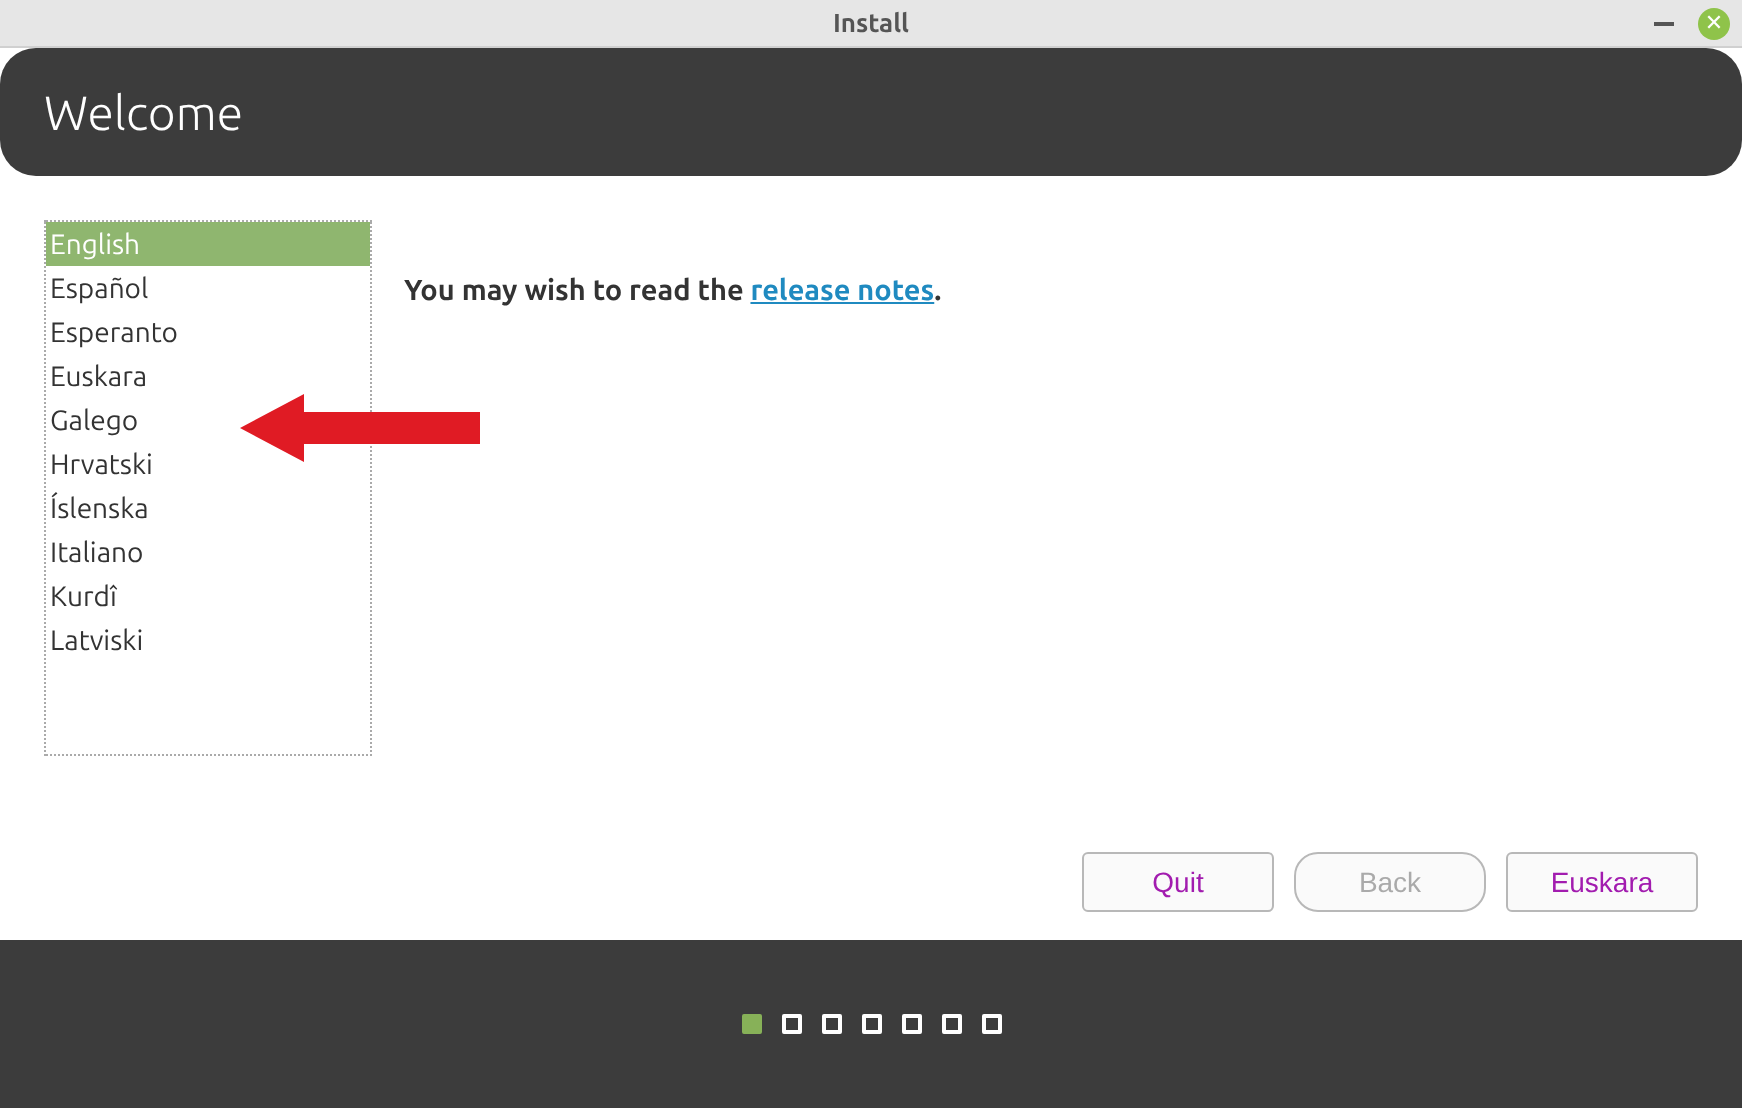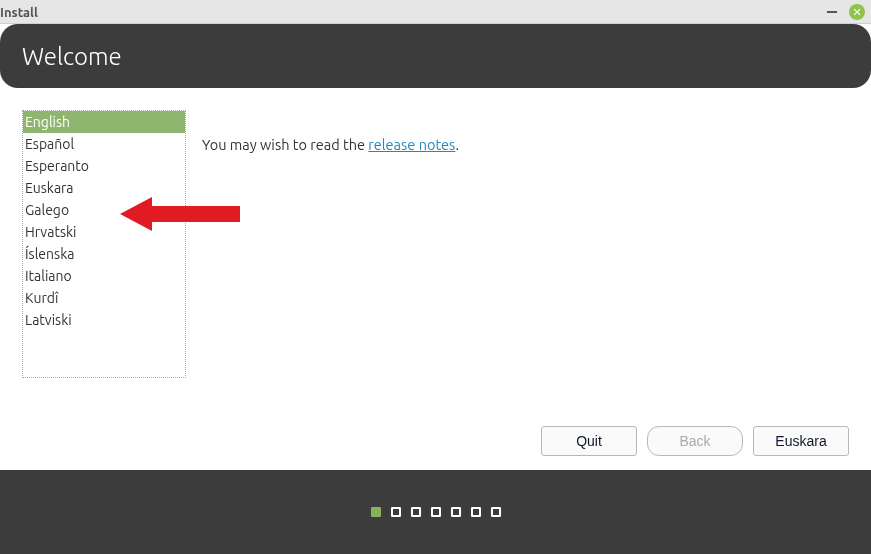--- a/index.html
+++ b/index.html
@@ -17,20 +17,21 @@
   .titlebar {
     height: 24px;
     background: #e6e6e6;
     display: flex;
     align-items: center;
     position: relative;
     border-bottom: 1px solid #d0d0d0;
   }
   .titlebar .title {
     flex: 1;
+    text-align: center;
     font-size: 13px;
     color: #555;
     font-weight: 600;
   }
   .win-controls {
     position: absolute;
     right: 6px;
     top: 0;
     height: 24px;
     display: flex;
@@ -101,20 +102,21 @@
   }
   .lang-item.selected {
     background: #8fb66f;
     color: #fff;
   }
 
   .info {
     padding-top: 26px;
     font-size: 14.5px;
     color: #333;
+    font-weight: bold;
   }
   .info a {
     color: #1f8ac0;
     text-decoration: underline;
     cursor: pointer;
   }
 
   
   .arrow {
     position: absolute;
@@ -131,21 +133,21 @@
     display: flex;
     gap: 10px;
   }
   .btn {
     min-width: 96px;
     height: 30px;
     border: 1px solid #b8b8b8;
     background: #fafafa;
     border-radius: 3px;
     font-size: 14px;
-    color: #0f172a;
+    color: #a21caf;
     cursor: pointer;
   }
   .btn:disabled {
     color: #aaa;
     cursor: default;
     border-radius: 12px;
   }
 
   
   .footer {

